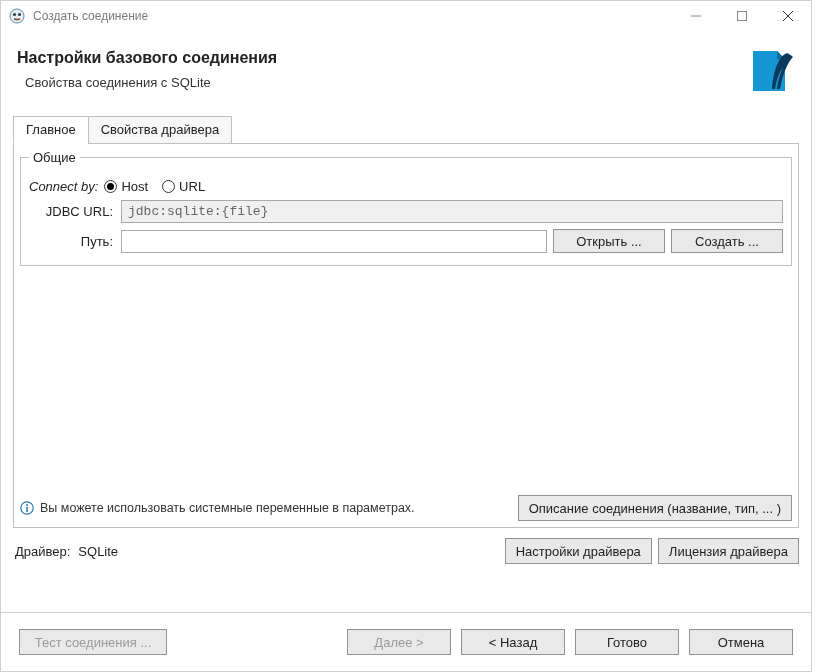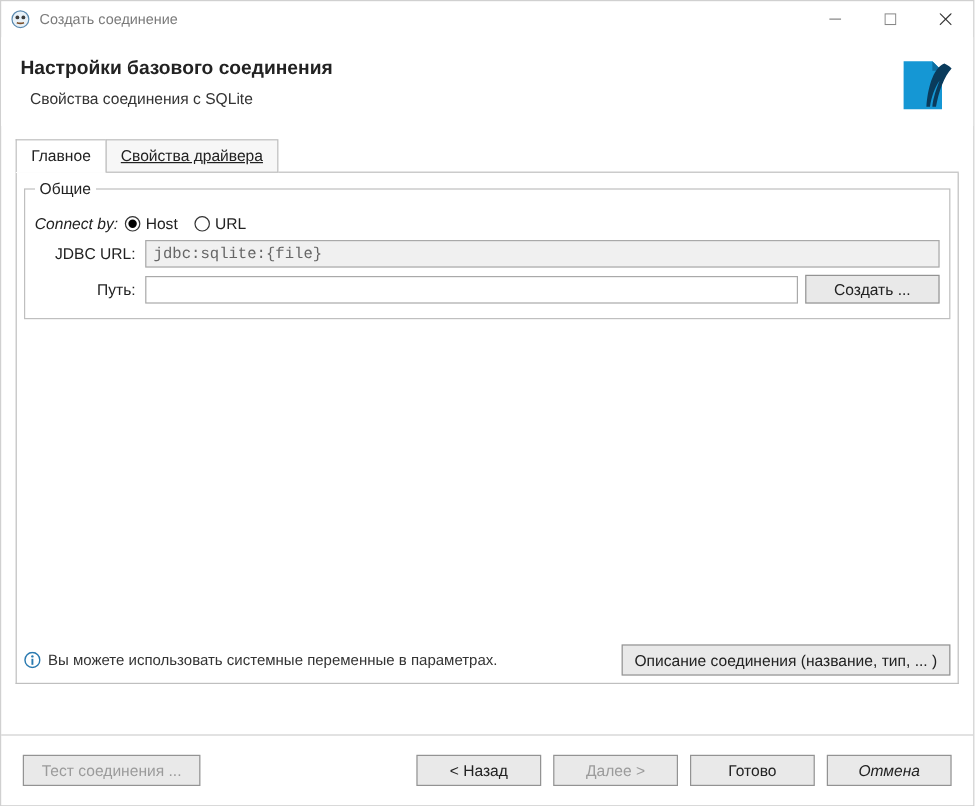--- a/index.html
+++ b/index.html
@@ -18,21 +18,21 @@
   .header { padding: 12px 16px 10px 16px; display: flex; align-items: center; justify-content: space-between; background: #fff; }
   .header-text h1 { margin: 0; font-size: 16px; font-weight: 700; color: #222; }
   .header-text .sub { margin-top: 8px; font-size: 13px; color: #333; padding-left: 8px; }
   .doc-icon { width: 48px; height: 48px; margin-top: 4px; }
 
   
   .body { flex: 1; padding: 10px 12px 0 12px; display: flex; flex-direction: column; }
   .tabs { display: flex; border-bottom: 1px solid #bfbfbf; }
   .tab { padding: 5px 12px 6px 12px; font-size: 13px; border: 1px solid #bfbfbf; background: #fff; position: relative; top: 1px; margin-right: -1px; }
   .tab.active { background: #fff; border-bottom: 1px solid #fff; }
-  .tab.inactive { background: #f7f7f7; text-decoration: underline; }
+  .tab.inactive { background: #f7f7f7; }
 
   .tabpanel { flex: 1; border: 1px solid #bfbfbf; border-top: none; padding: 6px 6px 6px 6px; display: flex; flex-direction: column; }
 
   fieldset.general { border: 1px solid #bfbfbf; border-radius: 0; padding: 8px 8px 12px 8px; margin: 0 0 2px 0; }
   fieldset.general legend { font-size: 13px; padding: 0 4px; }
 
   .row { display: flex; align-items: center; margin-top: 6px; }
   .row:first-child { margin-top: 0; }
   .lbl { width: 92px; text-align: right; padding-right: 8px; font-size: 13px; }
   .radio-group { display: flex; align-items: flex-start; gap: 14px; }
@@ -55,21 +55,21 @@
   .driver-row { display: flex; align-items: center; padding: 10px 0 6px 2px; }
   .driver-row .lbl2 { font-size: 13px; margin-right: 8px; }
   .driver-row .val { font-size: 13px; flex: 1; }
 
   
   .footer-sep { height: 1px; background: #cfcfcf; margin-top: 42px; }
   .footer { height: 58px; display: flex; align-items: center; padding: 0 18px; }
   .footer .btn3 { height: 26px; width: 128px; background: #e9e9e9; border: 1px solid #939393; font-size: 13px; display: flex; align-items: center; justify-content: center; margin-right: 10px; }
   .footer .btn3.disabled { color: #9b9b9b; }
   .footer .grow { flex: 1; }
-  .footer .btn3:last-child { margin-right: 0; font-style: italic; }
+  .footer .btn3:last-child { margin-right: 0; }
 </style>
 </head>
 <body>
 
 <div class="window">
 
   <div class="titlebar">
     <span class="app-icon">
       <svg viewBox="0 0 16 16" width="16" height="16">
         <circle cx="8" cy="8" r="7" fill="#e8f1f8" stroke="#5b8ab0" stroke-width="1"></circle>
@@ -141,20 +141,23 @@
 
         <div class="row">
           <div class="lbl">JDBC URL:</div>
           <input type="text" class="txt readonly" readonly="" value="jdbc:sqlite:{file}" style="">
         </div>
 
         <div class="row">
           <div class="lbl">Путь:</div>
           <input type="text" class="txt" value="" style="">
           <div class="btn wide">
+              <span>Открыть ...</span>
+            </div>
+          <div class="btn wide">
               <span>Создать ...</span>
             </div>
         </div>
       </fieldset>
 
       <div class="spacer"></div>
 
       <div class="hint-row">
         <span class="info-icon">
           <svg viewBox="0 0 14 14" width="14" height="14">
@@ -164,35 +167,45 @@
           </svg>
         </span>
         <span class="hint-text">Вы можете использовать системные переменные в параметрах.</span>
         <div class="btn2">
             <span>Описание соединения (название, тип, ... )</span>
           </div>
       </div>
 
     </div>
 
+    <div class="driver-row">
+      <span class="lbl2">Драйвер:</span>
+      <span class="val">SQLite</span>
+      <div class="btn2" style="margin-right:6px;">
+          <span>Настройки драйвера</span>
+        </div>
+      <div class="btn2">
+          <span>Лицензия драйвера</span>
+        </div>
+    </div>
 
   </div>
 
   <div class="footer-sep"></div>
   <div class="footer">
     <div class="btn3 disabled" style="width:148px;">
         <span>Тест соединения ...</span>
       </div>
     <div class="grow"></div>
+    <div class="btn3 disabled" style="width:104px;">
+        <span>Далее &gt;</span>
+      </div>
     <div class="btn3" style="width:104px;">
         <span>&lt; Назад</span>
       </div>
-    <div class="btn3 disabled" style="width:104px;">
-        <span>Далее &gt;</span>
-      </div>
     <div class="btn3" style="width:104px;align-items:center;">
         <span>Готово</span>
       </div>
     <div class="btn3" style="width:104px;">
         <span>Отмена</span>
       </div>
   </div>
 
 </div>
 

